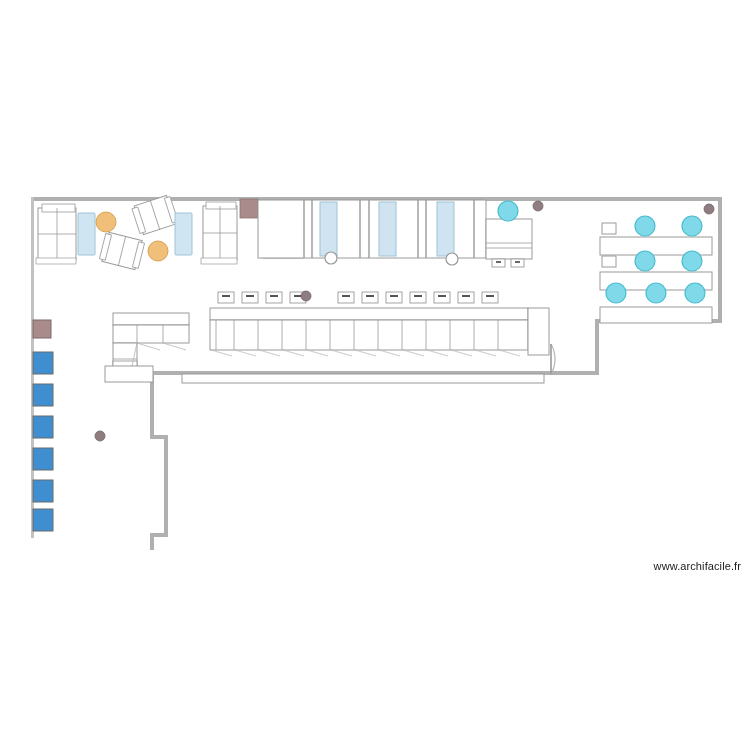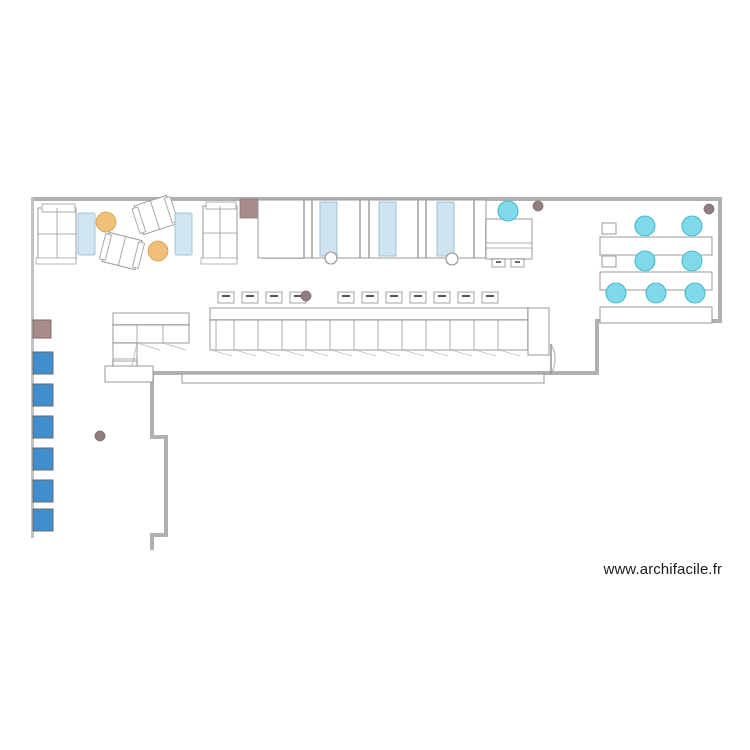--- a/index.html
+++ b/index.html
@@ -16,24 +16,24 @@
   }
   #plan-canvas {
     position: absolute;
     left: 0;
     top: 0;
     width: 750px;
     height: 750px;
   }
   #watermark {
     position: absolute;
-    right: 28px;
+    right: 9px;
     top: 560px;
     font-family: "Liberation Sans", sans-serif;
-    font-size: 15px;
+    font-size: 11px;
     color: #1a1a1a;
     letter-spacing: 0.1px;
     white-space: nowrap;
   }
   svg { display: block; }
 </style>
 </head>
 <body>
 
 <svg id="plan-canvas" viewBox="0 0 750 750" xmlns="http://www.w3.org/2000/svg">

